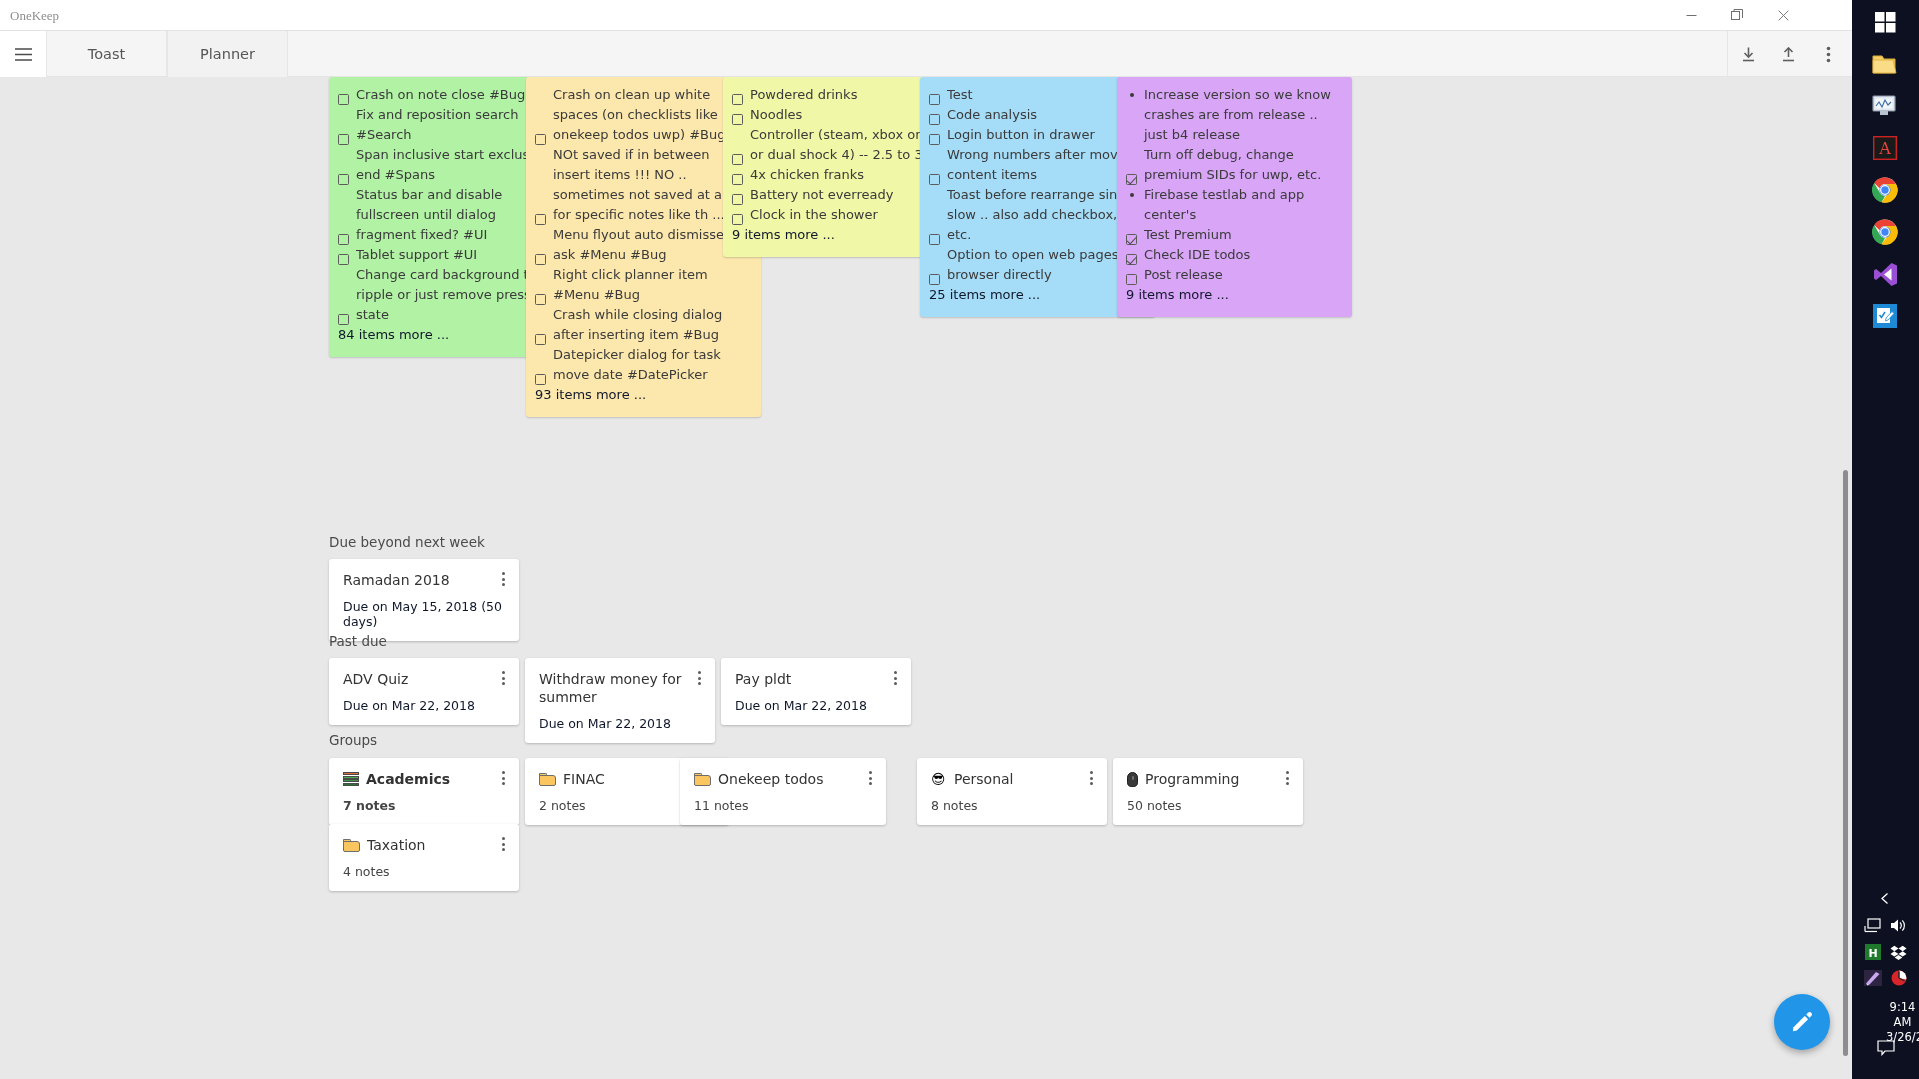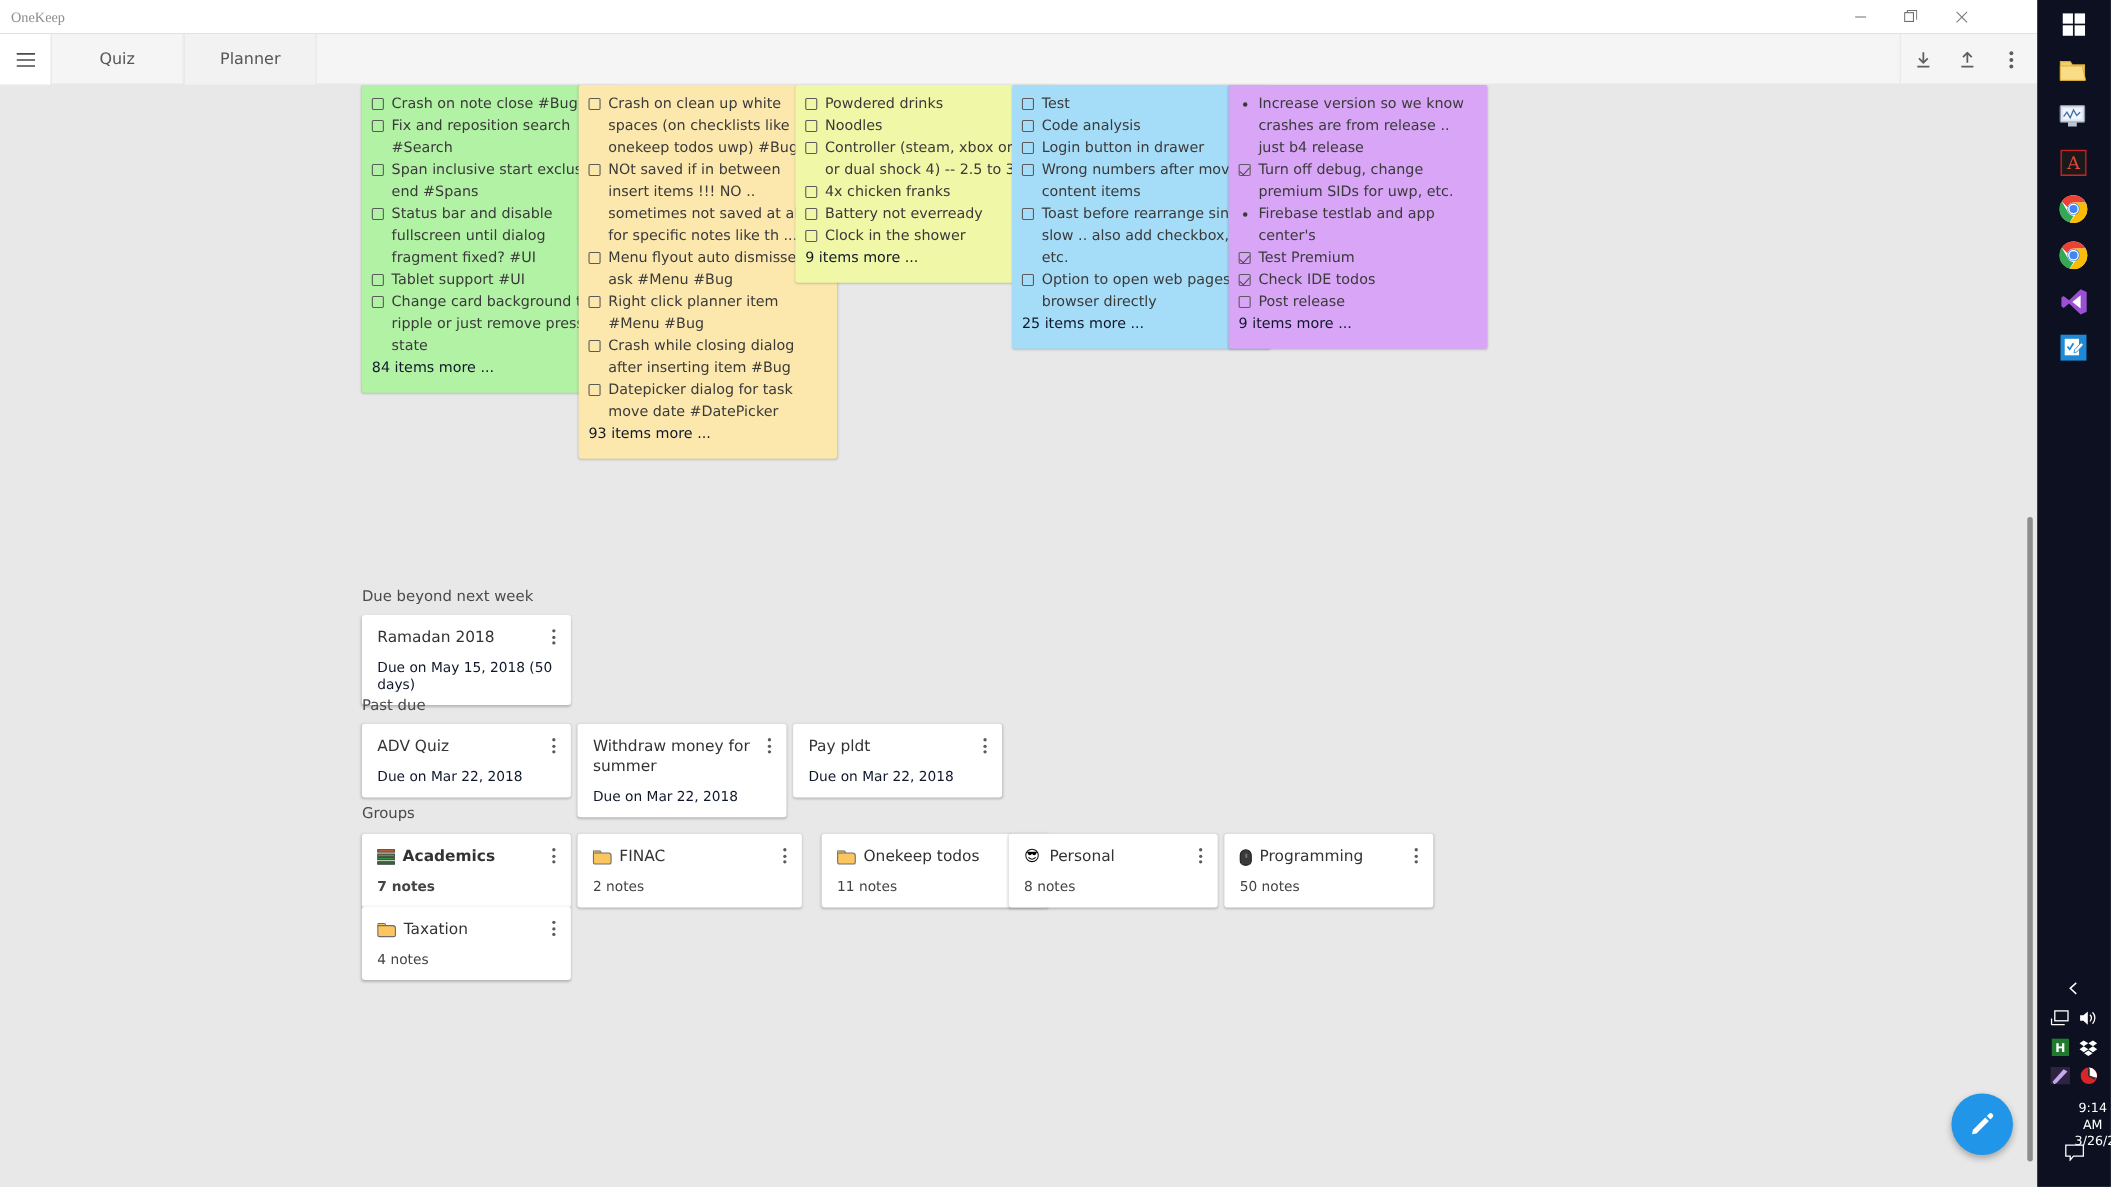--- a/index.html
+++ b/index.html
@@ -91,21 +91,21 @@
     position: absolute;
     width: 235px;
     border-radius: 3px;
     padding: 8px 12px 12px 9px;
     box-shadow: 0 1px 2px rgba(0,0,0,.18);
     font-family: "DejaVu Sans", sans-serif;
     font-size: 13px;
     color: #3a3a3a;
     line-height: 20px;
   }
-  .chk-line { display: flex; align-items: flex-start; gap: 7px; margin-bottom: 0px; }
+  .chk-line { display: flex; align-items: flex-end; gap: 7px; margin-bottom: 0px; }
   .chk {
     flex: 0 0 auto; width: 11px; height: 11px;
     border: 1.4px solid #5b5b5b; border-radius: 1.5px;
     margin-top: 4px; position: relative; background: transparent;
   }
   .chk.checked::after {
     content: ""; position: absolute; left: 1.5px; top: -0.5px;
     width: 4px; height: 8px; border: solid #4a4a4a;
     border-width: 0 1.6px 1.6px 0; transform: rotate(42deg);
   }
@@ -244,21 +244,21 @@
 
     <div id="tab-bar">
       <div id="hamburger-btn">
         <svg width="17" height="13" viewBox="0 0 17 13">
           <line x1="0" y1="1" x2="17" y2="1" stroke="#4a4a4a" stroke-width="1.5"></line>
           <line x1="0" y1="6.5" x2="17" y2="6.5" stroke="#4a4a4a" stroke-width="1.5"></line>
           <line x1="0" y1="12" x2="17" y2="12" stroke="#4a4a4a" stroke-width="1.5"></line>
         </svg>
       </div>
       <div class="tab" id="tab-notes">
-        <span>Quiz</span>
+        <span>Toast</span>
       </div>
       <div class="tab" id="tab-planner">
         <span>Planner</span>
       </div>
 
       <div id="tab-bar-actions">
         <div class="tb-icon">
           <svg width="15" height="15" viewBox="0 0 15 15">
             <line x1="7.5" y1="0.5" x2="7.5" y2="9" stroke="#5e5e5e" stroke-width="1.6"></line>
             <path d="M3.5 6 L7.5 10 L11.5 6" fill="none" stroke="#5e5e5e" stroke-width="1.6"></path>
@@ -493,21 +493,21 @@
               </span>
               <span class="wc-title">FINAC</span>
             </div>
             <div class="wc-sub" style="color: rgb(68, 68, 68);">2 notes</div>
             <div class="kebab">
               <i></i>
               <i></i>
               <i></i>
             </div>
           </div>
-          <div class="white-card" style="left: 747px; top: 681px; width: 206px;">
+          <div class="white-card" style="left: 680px; top: 681px; width: 206px;">
             <div class="wc-head">
               <span class="folder-ic">
                 <span class="ftab"></span>
                 <span class="fbody"></span>
               </span>
               <span class="wc-title">Onekeep todos</span>
             </div>
             <div class="wc-sub" style="color: rgb(68, 68, 68);">11 notes</div>
             <div class="kebab">
               <i></i>

